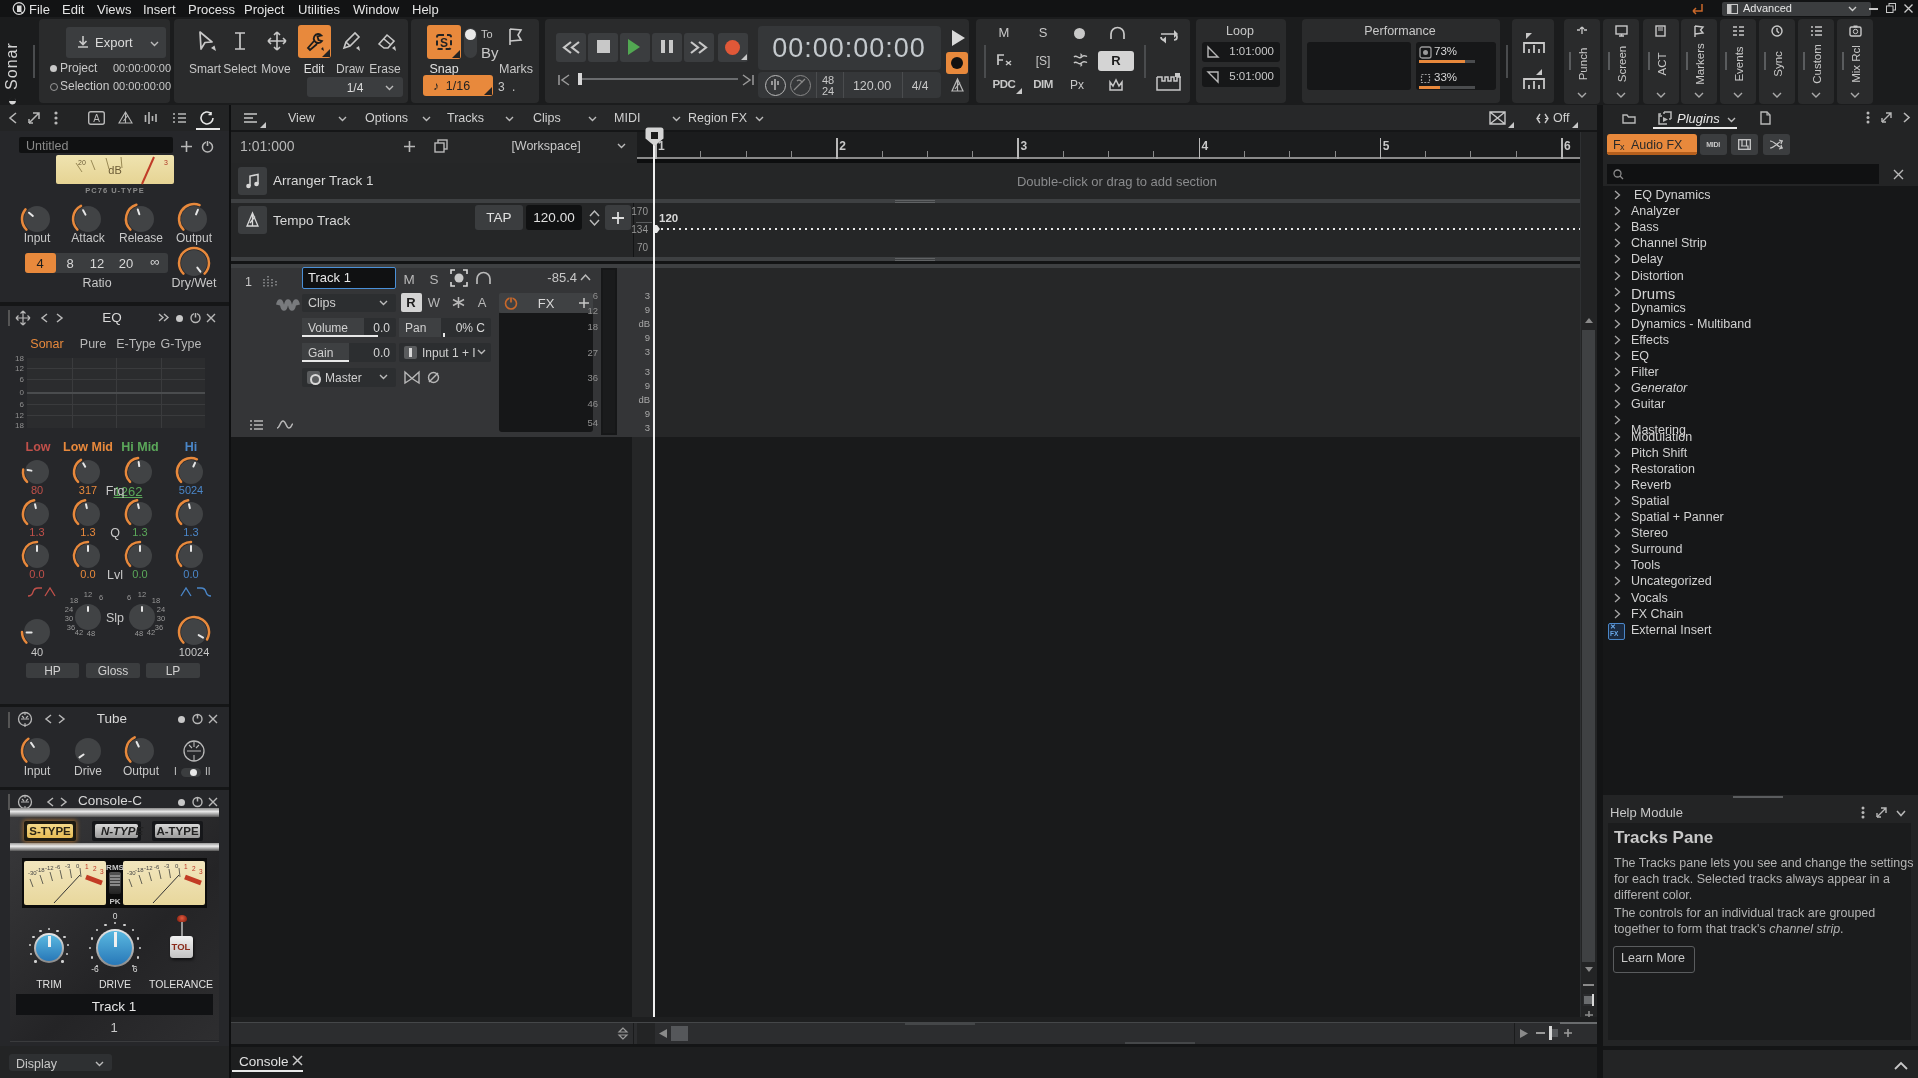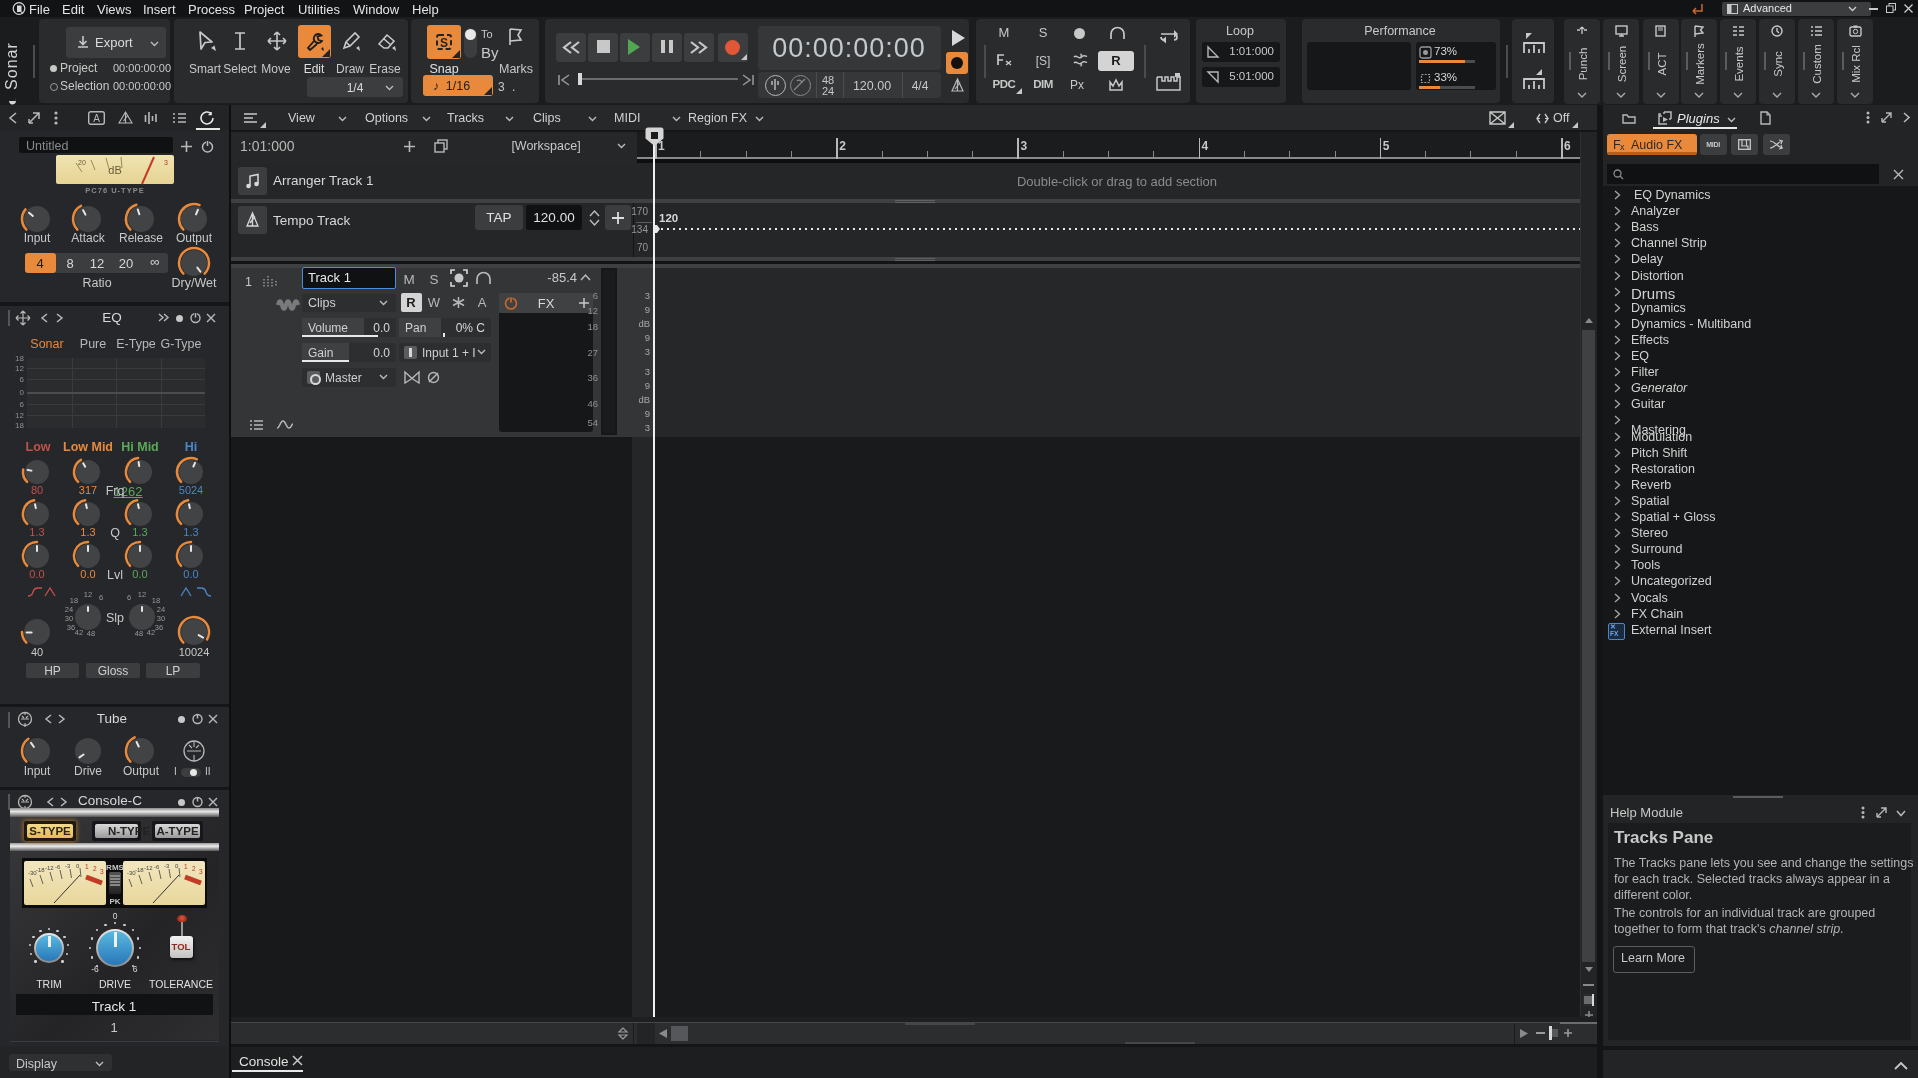--- a/index.html
+++ b/index.html
@@ -921,21 +921,21 @@
     </svg>
   </div>
 <div class="a" style="left:10px;top:808px;width:209px;height:232px;background:linear-gradient(135deg,#3a3a3c,#242426 60%,#2e2e30);"></div>
 <div class="a" style="left:10px;top:808px;width:209px;height:9px;background:linear-gradient(#888,#e8e8e8 40%,#555);"></div>
 <div class="a" style="left:10px;top:843px;width:209px;height:8px;background:linear-gradient(#999,#eee 40%,#555);"></div>
 <div class="a" style="left:24px;top:821px;width:52px;height:20px;background:#1d1a12;border-radius:2px;box-shadow:0 0 4px 1px rgba(230,140,40,.55);"></div>
 <div class="a" style="left:27px;top:824px;width:46px;height:14px;background:linear-gradient(#f4d98a,#e8bc55);border-radius:2px;"></div>
 <div class="tx" style="left:50.0px;top:825px;font-size:11.5px;color:#2a2415;transform:translateX(-50%);font-weight:bold;">S-TYPE</div>
 <div class="a" style="left:92px;top:821px;width:49px;height:20px;background:#16171a;border-radius:2px;"></div>
 <div class="a" style="left:95px;top:824px;width:43px;height:14px;background:linear-gradient(#d8d8d8,#9a9a9a);border-radius:2px;"></div>
-<div class="tx" style="left:129px;top:825px;font-size:11.5px;color:#222;transform:translateX(-50%);font-weight:bold;">N-TYPE</div>
+<div class="tx" style="left:122px;top:825px;font-size:11.5px;color:#222;transform:translateX(-50%);font-weight:bold;font-style:italic;">N-TYPE</div>
 <div class="a" style="left:152px;top:821px;width:51px;height:20px;background:#16171a;border-radius:2px;"></div>
 <div class="a" style="left:155px;top:824px;width:45px;height:14px;background:linear-gradient(#d8d8d8,#9a9a9a);border-radius:2px;"></div>
 <div class="tx" style="left:177.5px;top:825px;font-size:11.5px;color:#222;transform:translateX(-50%);font-weight:bold;">A-TYPE</div>
 <div class="a" style="left:22px;top:858px;width:185px;height:50px;background:#0c0c0c;"></div>
 <div class="a" style="left:24px;top:861px;width:82px;height:44px;background:linear-gradient(#f2e6be,#e8d79c);border-radius:2px;"></div>
 <div class="a" style="left:24px;top:861px;width:82px;height:44px;">
     <svg width="82" height="44" viewBox="0 0 82 44">
       <path d="M6 18l3 8M16 14l3 9M26 11l2.5 9M36 9l2 9M46 8l1.5 9M56 7l1 9" stroke="#55544a" stroke-width="0.9" fill="none"></path>
       <path d="M62 16l16 6M62 16 78 22" stroke="#c23b24" stroke-width="5"></path>
       <text x="4" y="14" font-size="6" fill="#444">-30</text>
@@ -1619,21 +1619,21 @@
     <svg width="7" height="10" viewBox="0 0 7 10">
       <path d="M1 1l4.5 4L1 9" stroke="#a8a8a8" stroke-width="1.3" fill="none"></path>
     </svg>
   </div>
 <div class="tx" style="left:1631px;top:493.9000000000003px;font-size:12.5px;color:#d2d2d2;">Spatial</div>
 <div class="a" style="left:1614px;top:512.0000000000003px;width:7px;height:10px;">
     <svg width="7" height="10" viewBox="0 0 7 10">
       <path d="M1 1l4.5 4L1 9" stroke="#a8a8a8" stroke-width="1.3" fill="none"></path>
     </svg>
   </div>
-<div class="tx" style="left:1631px;top:510.00000000000034px;font-size:12.5px;color:#d2d2d2;">Spatial + Gloss</div>
+<div class="tx" style="left:1631px;top:510.00000000000034px;font-size:12.5px;color:#d2d2d2;">Spatial + Panner</div>
 <div class="a" style="left:1614px;top:528.1000000000004px;width:7px;height:10px;">
     <svg width="7" height="10" viewBox="0 0 7 10">
       <path d="M1 1l4.5 4L1 9" stroke="#a8a8a8" stroke-width="1.3" fill="none"></path>
     </svg>
   </div>
 <div class="tx" style="left:1631px;top:526.1000000000004px;font-size:12.5px;color:#d2d2d2;">Stereo</div>
 <div class="a" style="left:1614px;top:544.2000000000004px;width:7px;height:10px;">
     <svg width="7" height="10" viewBox="0 0 7 10">
       <path d="M1 1l4.5 4L1 9" stroke="#a8a8a8" stroke-width="1.3" fill="none"></path>
     </svg>

